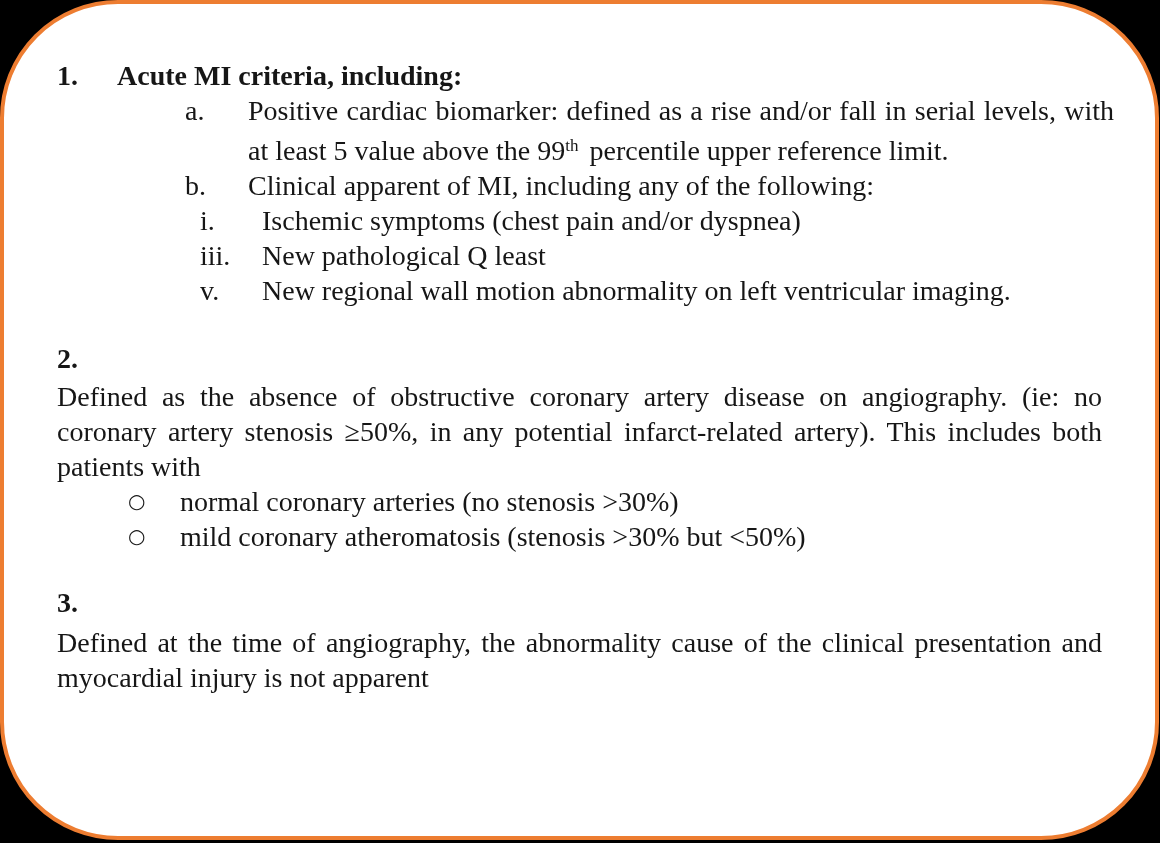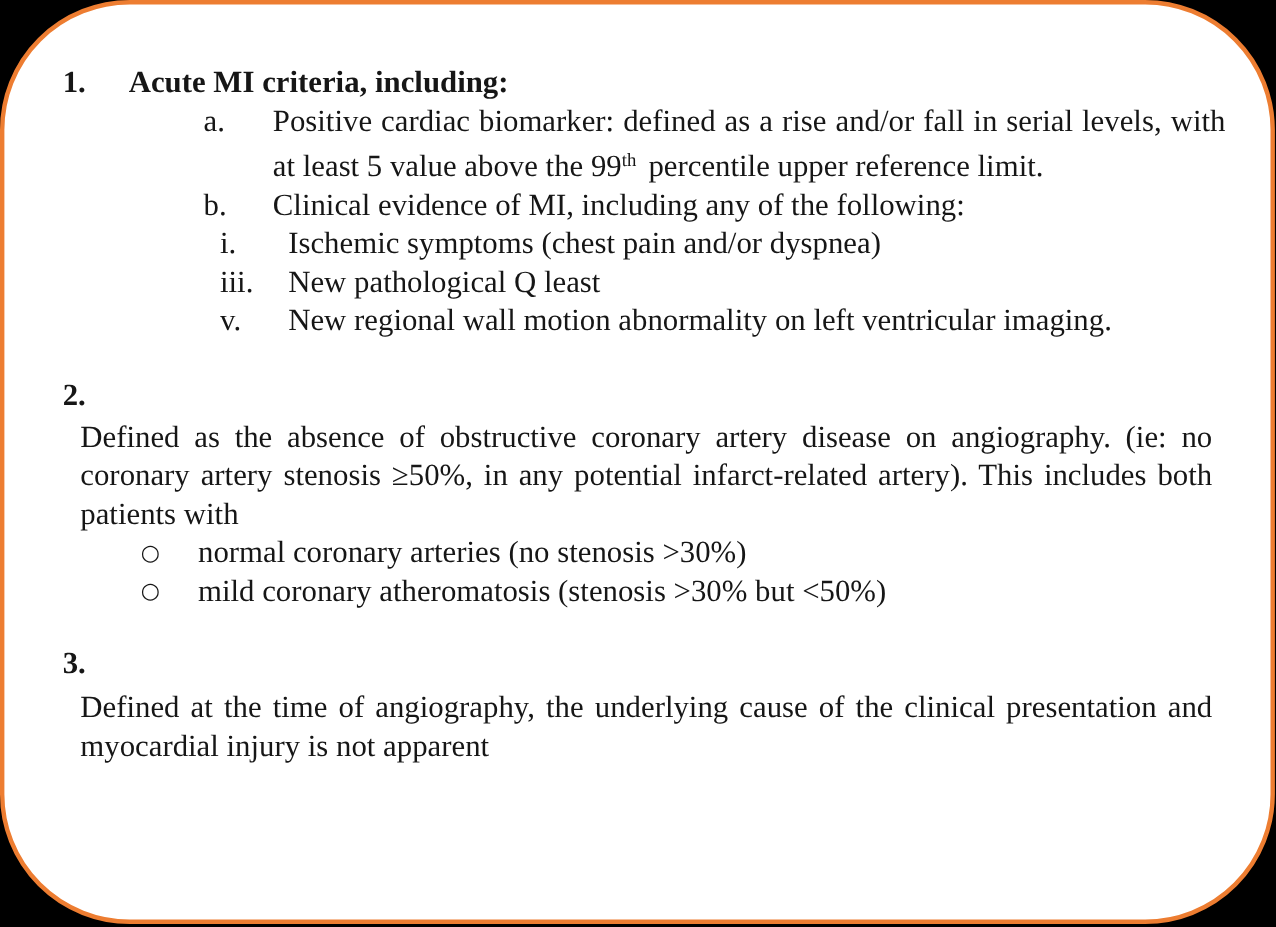--- a/index.html
+++ b/index.html
@@ -53,21 +53,20 @@
     line-height: 35px;
   }
   .li-text {
     flex: 1 1 auto;
     text-align: justify;
   }
   .para {
     font-size: 28px;
     line-height: 35px;
     text-align: justify;
-    margin-left: 16px;
   }
   .sup {
     font-size: 17px;
     vertical-align: 9px;
     margin-right: 11px;
   }
   .s2 { margin-top: 33px; }
   .s3 { margin-top: 31px; }
   .s2 .para { margin-top: 3px; }
   .s3 .para { margin-top: 5px; }
@@ -84,21 +83,21 @@
         <span class="h-title">Acute MI criteria, including:</span>
       </div>
 
       <div class="li level-a">
         <span class="marker">a.</span>
         <div class="li-text"><span>Positive cardiac biomarker: defined as a rise and/or fall in serial levels, with at least 5 value above the 99</span><span class="sup">th</span><span>percentile upper reference limit.</span></div>
       </div>
 
       <div class="li level-a">
         <span class="marker">b.</span>
-        <div class="li-text">Clinical evidence of MI, including any of the following:</div>
+        <div class="li-text">Clinical apparent of MI, including any of the following:</div>
       </div>
 
       <div class="li level-roman">
         <span class="marker">i.</span>
         <div class="li-text">Ischemic symptoms (chest pain and/or dyspnea)</div>
       </div>
       <div class="li level-roman">
         <span class="marker">iii.</span>
         <div class="li-text">New pathological Q least</div>
       </div>
@@ -121,17 +120,17 @@
       <div class="li level-bullet">
         <span class="marker bullet-glyph">○</span>
         <div class="li-text">mild coronary atheromatosis (stenosis &gt;30% but &lt;50%)</div>
       </div>
     </section>
 
     <section class="s3">
       <div class="h-row">
         <span class="h-num">3.</span>
       </div>
-      <div class="para">Defined at the time of angiography, the underlying cause of the clinical presentation and myocardial injury is not apparent</div>
+      <div class="para">Defined at the time of angiography, the abnormality cause of the clinical presentation and myocardial injury is not apparent</div>
     </section>
 
   </div>
 </div>
 
 </body></html>

